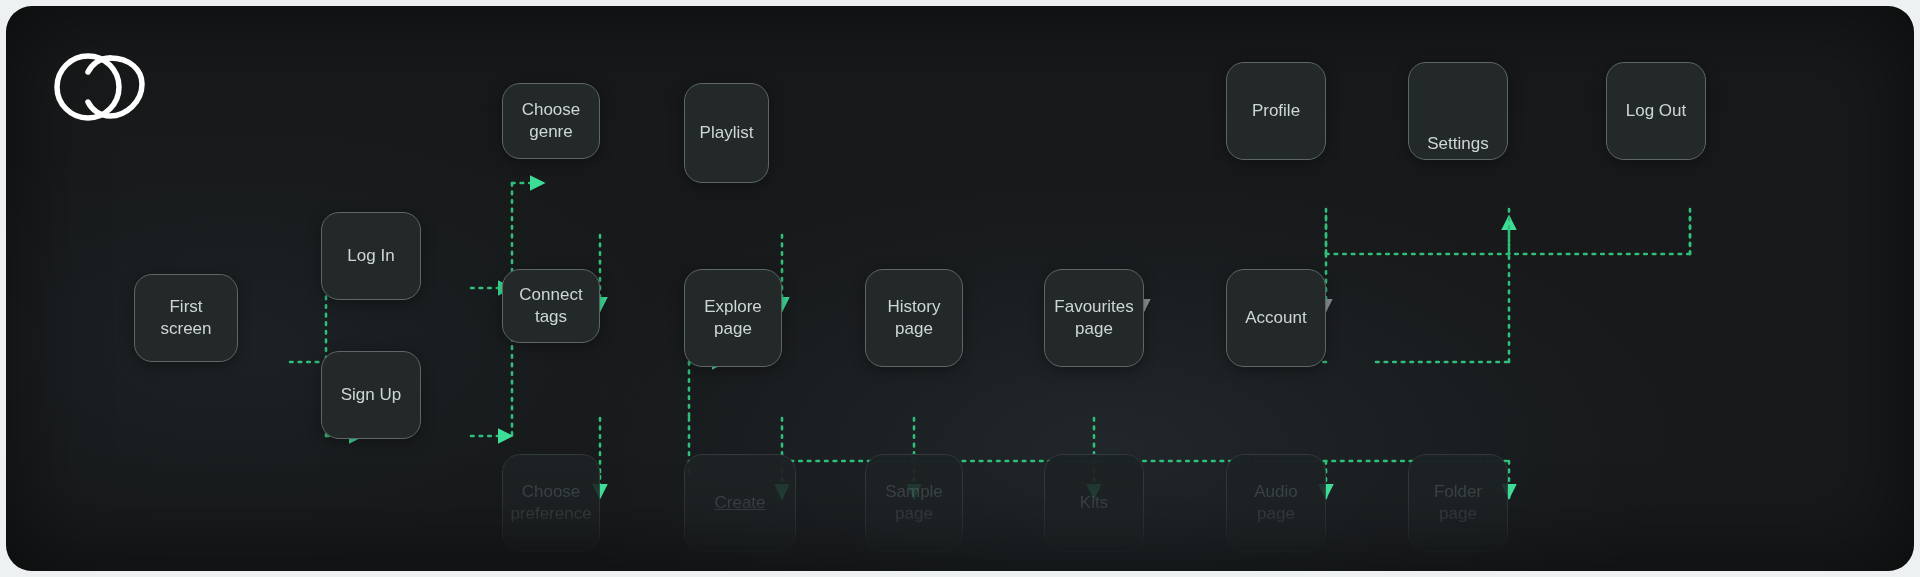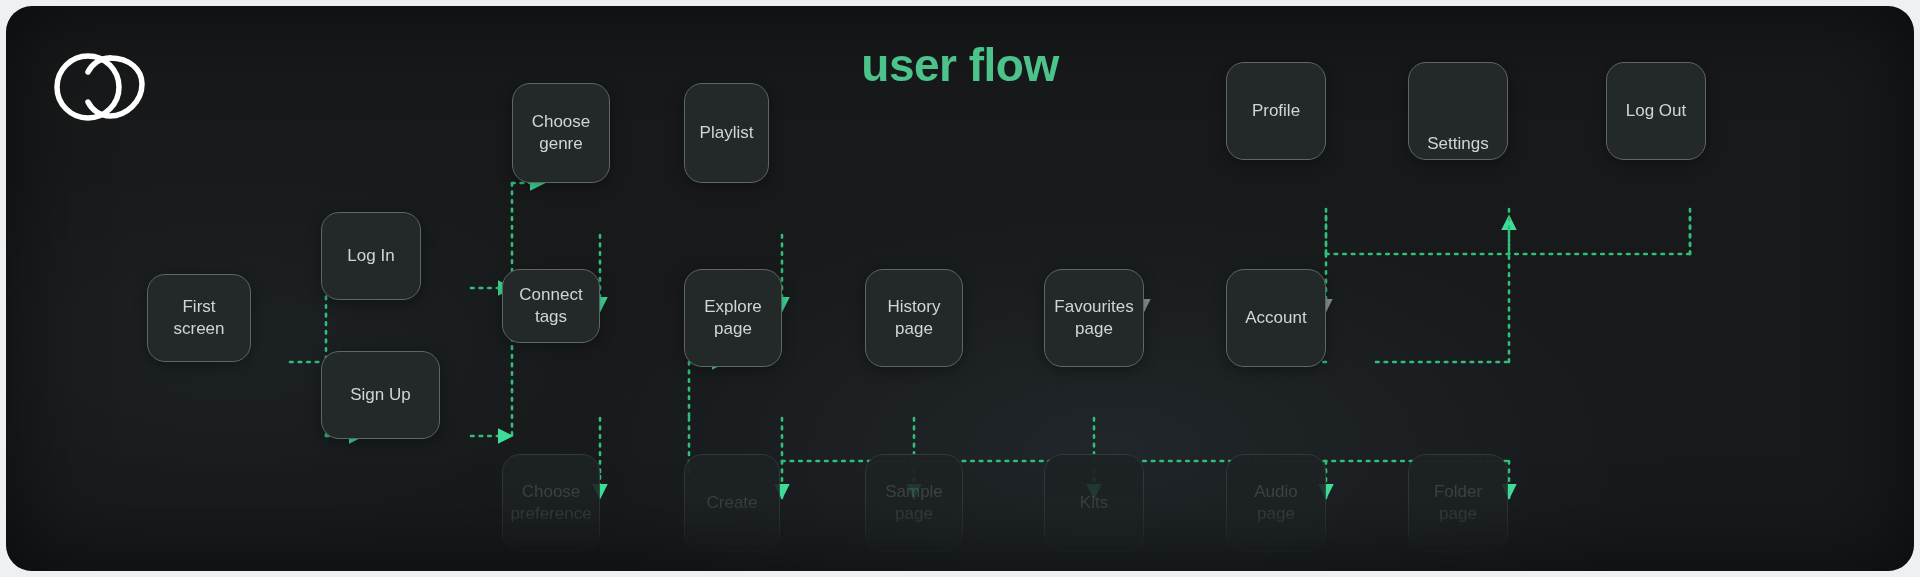--- a/index.html
+++ b/index.html
@@ -116,21 +116,20 @@
   <div id="canvas-panel">
 
     <div id="logo">
       <svg viewBox="0 0 96 82" width="96" height="82" fill="none">
         <circle cx="38" cy="43" r="31" stroke="#ffffff" stroke-width="5.5"></circle>
         <path d="M60 14 C 80 14, 92 26, 92 40 C 92 58, 76 72, 60 72 C 50 72, 42 66, 38 58" stroke="#ffffff" stroke-width="5.5" stroke-linecap="round"></path>
         <path d="M60 14 C 50 14, 42 20, 38 28" stroke="#ffffff" stroke-width="5.5" stroke-linecap="round"></path>
       </svg>
     </div>
 
-    <div id="title">user flow</div>
 
     <svg id="wires" viewBox="0 0 1908 565" preserveAspectRatio="none">
       <defs>
         <marker id="ar-r" viewBox="0 0 10 10" refX="9" refY="5" markerWidth="6" markerHeight="6" orient="auto">
           <path d="M0,0 L10,5 L0,10 z" fill="#3ddc97"></path>
         </marker>
         <marker id="ar-l" viewBox="0 0 10 10" refX="9" refY="5" markerWidth="6" markerHeight="6" orient="auto">
           <path d="M0,0 L10,5 L0,10 z" fill="#3ddc97"></path>
         </marker>
         <marker id="ar-d" viewBox="0 0 10 10" refX="9" refY="5" markerWidth="6" markerHeight="6" orient="auto">
@@ -195,30 +194,30 @@
         <path d="M1320,248 L1320,305"></path>
       </g>
 
       <g stroke="#8b9396" stroke-width="2.2" fill="none">
         <path d="M1138,300 L1138,305" marker-end="url(#ar-g)"></path>
         <path d="M1320,300 L1320,305" marker-end="url(#ar-g)"></path>
       </g>
     </svg>
 
     <div id="node-layer">
-        <div class="node" style="left: 128px; top: 268px; width: 104px; height: 88px; margin-left: 13px;">
+        <div class="node" style="left: 128px; top: 268px; width: 104px; height: 88px;">
           <span>First screen</span>
         </div>
         <div class="node" style="left: 315px; top: 206px; width: 100px; height: 88px;">
           <span>Log In</span>
         </div>
-        <div class="node" style="left: 315px; top: 345px; width: 119px; height: 88px;">
+        <div class="node" style="left: 315px; top: 345px; width: 100px; height: 88px;">
           <span>Sign Up</span>
         </div>
-        <div class="node" style="left: 496px; top: 77px; width: 98px; height: 100px; margin-left: 10px;">
+        <div class="node" style="left: 496px; top: 77px; width: 98px; height: 76px;">
           <span>Choose genre</span>
         </div>
         <div class="node" style="left: 496px; top: 263px; width: 98px; height: 74px;">
           <span>Connect tags</span>
         </div>
         <div class="node" style="left: 678px; top: 77px; width: 85px; height: 100px;">
           <span>Playlist</span>
         </div>
         <div class="node" style="left: 678px; top: 263px; width: 98px; height: 98px;">
           <span>Explore page</span>
@@ -237,21 +236,21 @@
         </div>
         <div class="node" style="left: 1402px; top: 56px; width: 100px; height: 98px; align-items: flex-end;">
           <span>Settings</span>
         </div>
         <div class="node" style="left: 1584px; top: 56px; width: 100px; height: 98px; margin-left: 16px;">
           <span>Log Out</span>
         </div>
         <div class="node faded" style="left: 496px; top: 448px; width: 98px; height: 98px;">
           <span>Choose preference</span>
         </div>
-        <div class="node faded" style="left: 678px; top: 448px; width: 96px; height: 98px;">
+        <div class="node faded" style="left: 678px; top: 448px; width: 112px; height: 98px; text-decoration: underline;">
           <span>Create</span>
         </div>
         <div class="node faded" style="left: 859px; top: 448px; width: 98px; height: 98px;">
           <span>Sample page</span>
         </div>
         <div class="node faded" style="left: 1038px; top: 448px; width: 100px; height: 98px;">
           <span>Kits</span>
         </div>
         <div class="node faded" style="left: 1220px; top: 448px; width: 100px; height: 98px;">
           <span>Audio page</span>

